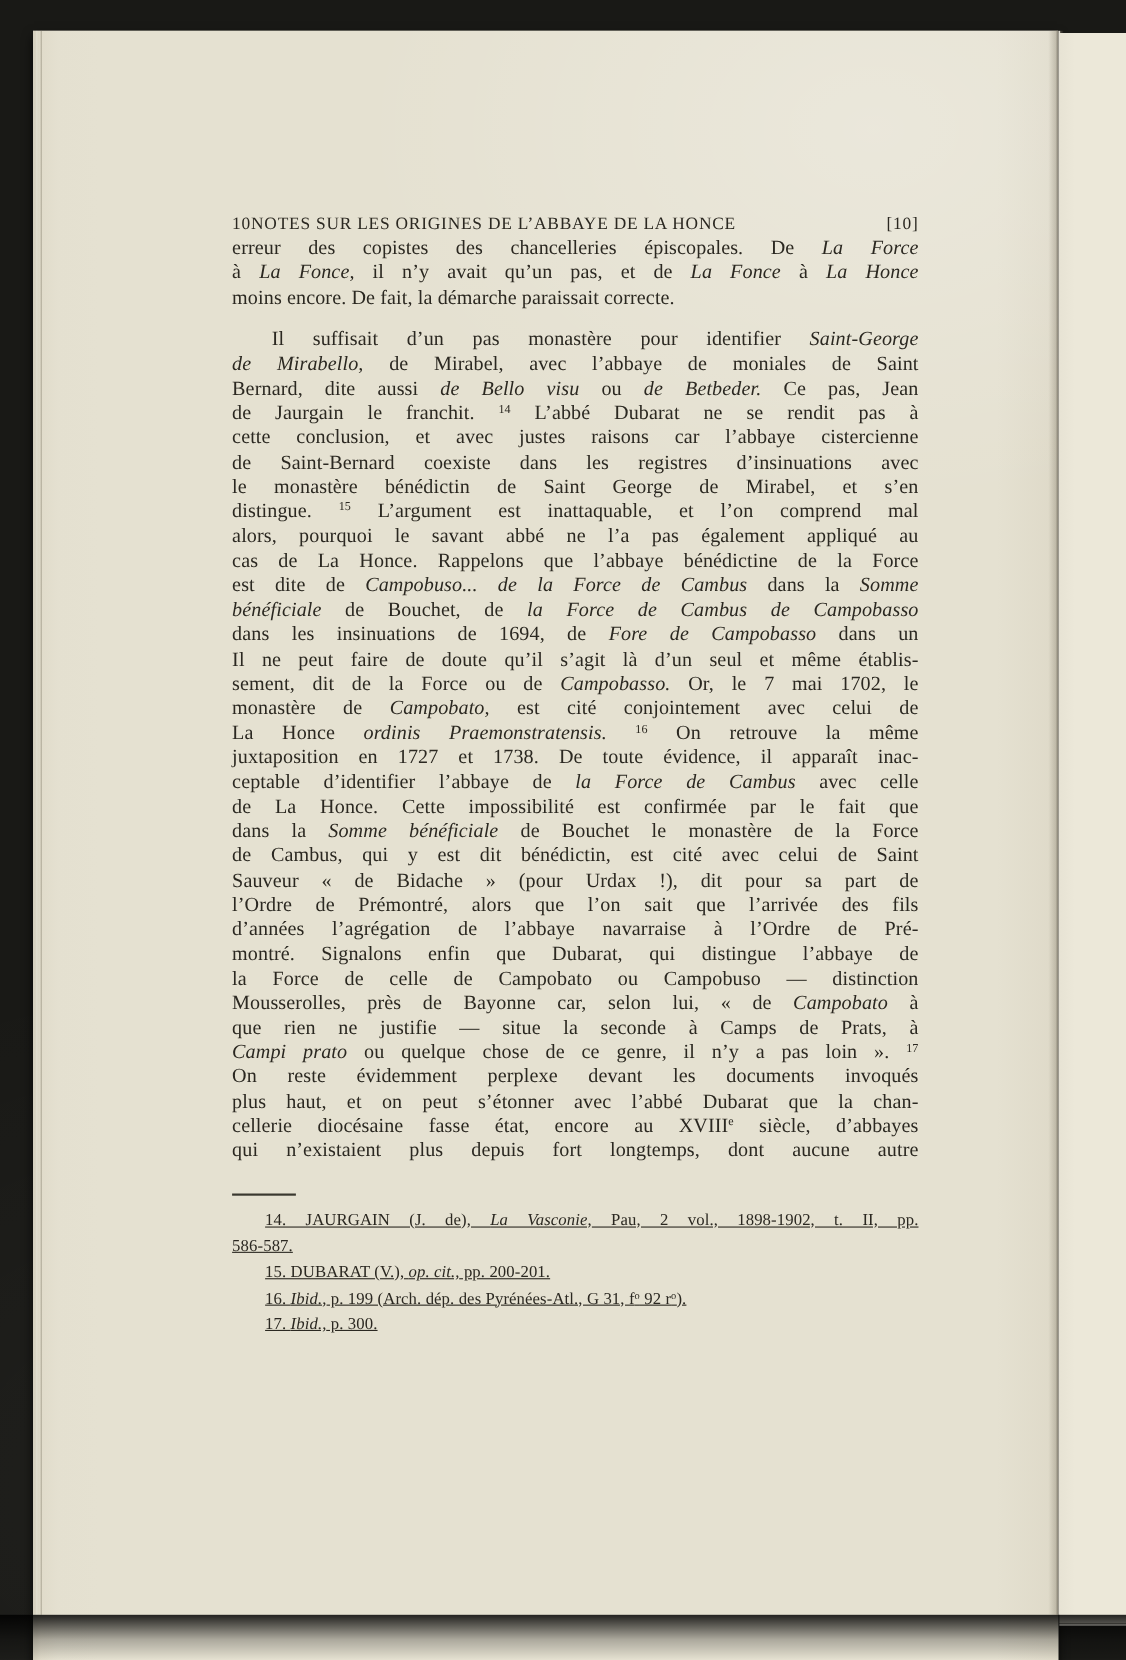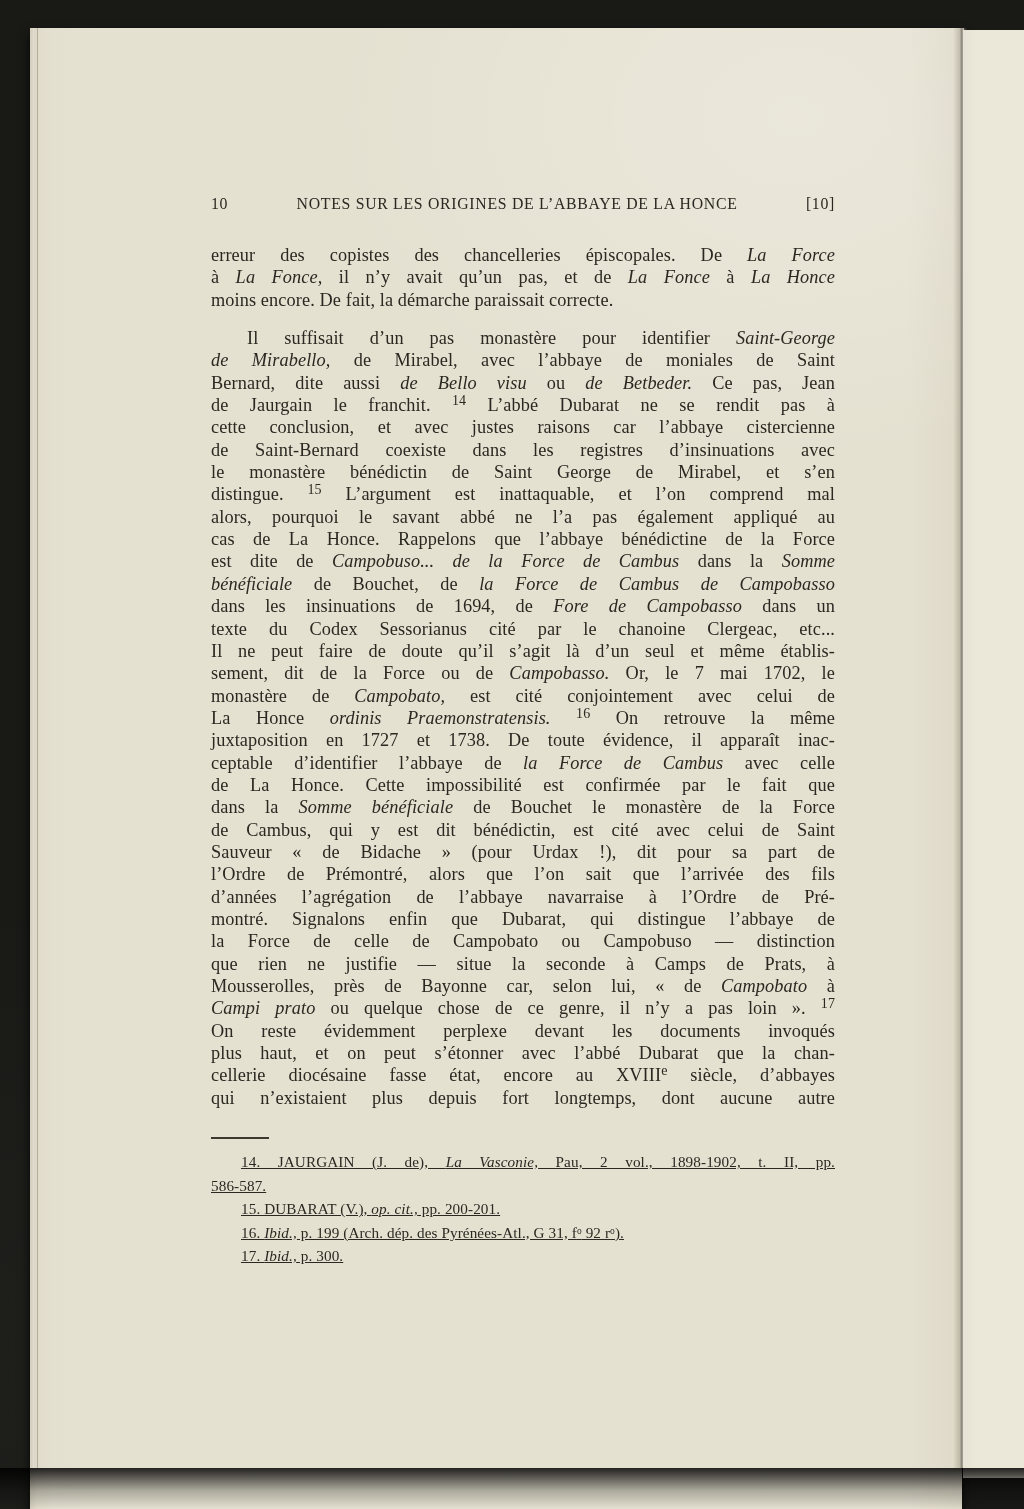--- a/index.html
+++ b/index.html
@@ -54,28 +54,28 @@
   }
   .content{
     position:absolute;left:181px;top:166px;width:624px;
     color:var(--ink);
   }
   .hdr{
     display:flex;align-items:baseline;
     font-size:15.8px;line-height:20px;letter-spacing:0.7px;
     white-space:nowrap;
   }
-  .hdr .t{flex:1;text-align:center;}
-  .body-block{margin-top:30px;font-size:18.3px;letter-spacing:0.1px;}
+  .hdr .t{flex:1;}
+  .body-block{font-size:18.3px;letter-spacing:0.1px;}
   .line{line-height:22.35px;}
   .line.j{text-align:justify;text-align-last:justify;}
   .body-block .line.p{margin-top:16px;text-indent:36px;}
   .it{font-style:italic;}
   sup{
-    font-size:14px;line-height:0;
+    font-size:11px;line-height:0;
     position:relative;top:-6px;vertical-align:baseline;
   }
   .fn-rule{
     margin-top:28px;width:58px;height:0;
     border-top:2px solid var(--rule);
   }
   .fn-block{margin-top:11px;font-size:15.2px;letter-spacing:0.1px;text-decoration:underline;}
   .fn-block .line{line-height:23.6px;}
   .fn-block .line.p{text-indent:30px;}
   .fn-block sup{font-size:9.5px;top:-4px;}
@@ -104,37 +104,36 @@
         <div class="line j"><span>de Jaurgain le franchit. </span><sup>14</sup><span> L’abbé Dubarat ne se rendit pas à</span></div>
         <div class="line j"><span>cette conclusion, et avec justes raisons car l’abbaye cistercienne</span></div>
         <div class="line j"><span>de Saint-Bernard coexiste dans les registres d’insinuations avec</span></div>
         <div class="line j"><span>le monastère bénédictin de Saint George de Mirabel, et s’en</span></div>
         <div class="line j"><span>distingue. </span><sup>15</sup><span> L’argument est inattaquable, et l’on comprend mal</span></div>
         <div class="line j"><span>alors, pourquoi le savant abbé ne l’a pas également appliqué au</span></div>
         <div class="line j"><span>cas de La Honce. Rappelons que l’abbaye bénédictine de la Force</span></div>
         <div class="line j"><span>est dite de </span><span class="it">Campobuso... de la Force de Cambus</span><span> dans la </span><span class="it">Somme</span></div>
         <div class="line j"><span class="it">bénéficiale</span><span> de Bouchet, de </span><span class="it">la Force de Cambus de Campobasso</span></div>
         <div class="line j"><span>dans les insinuations de 1694, de </span><span class="it">Fore de Campobasso</span><span> dans un</span></div>
-        <div class="line j"><span>texte du Codex Sessorianus cité par le chanoine Clergeac, etc...</span></div>
         <div class="line j"><span>Il ne peut faire de doute qu’il s’agit là d’un seul et même établis-</span></div>
         <div class="line j"><span>sement, dit de la Force ou de </span><span class="it">Campobasso.</span><span> Or, le 7 mai 1702, le</span></div>
         <div class="line j"><span>monastère de </span><span class="it">Campobato,</span><span> est cité conjointement avec celui de</span></div>
         <div class="line j"><span>La Honce </span><span class="it">ordinis Praemonstratensis.</span><span> </span><sup>16</sup><span> On retrouve la même</span></div>
         <div class="line j"><span>juxtaposition en 1727 et 1738. De toute évidence, il apparaît inac-</span></div>
         <div class="line j"><span>ceptable d’identifier l’abbaye de </span><span class="it">la Force de Cambus</span><span> avec celle</span></div>
         <div class="line j"><span>de La Honce. Cette impossibilité est confirmée par le fait que</span></div>
         <div class="line j"><span>dans la </span><span class="it">Somme bénéficiale</span><span> de Bouchet le monastère de la Force</span></div>
         <div class="line j"><span>de Cambus, qui y est dit bénédictin, est cité avec celui de Saint</span></div>
         <div class="line j"><span>Sauveur « de Bidache » (pour Urdax !), dit pour sa part de</span></div>
         <div class="line j"><span>l’Ordre de Prémontré, alors que l’on sait que l’arrivée des fils</span></div>
         <div class="line j"><span>d’années l’agrégation de l’abbaye navarraise à l’Ordre de Pré-</span></div>
         <div class="line j"><span>montré. Signalons enfin que Dubarat, qui distingue l’abbaye de</span></div>
         <div class="line j"><span>la Force de celle de Campobato ou Campobuso — distinction</span></div>
+        <div class="line j"><span>Mousserolles, près de Bayonne car, selon lui, « de </span><span class="it">Campobato</span><span> à</span></div>
         <div class="line j"><span>que rien ne justifie — situe la seconde à Camps de Prats, à</span></div>
-        <div class="line j"><span>Mousserolles, près de Bayonne car, selon lui, « de </span><span class="it">Campobato</span><span> à</span></div>
         <div class="line j"><span class="it">Campi prato</span><span> ou quelque chose de ce genre, il n’y a pas loin ». </span><sup>17</sup></div>
         <div class="line j"><span>On reste évidemment perplexe devant les documents invoqués</span></div>
         <div class="line j"><span>plus haut, et on peut s’étonner avec l’abbé Dubarat que la chan-</span></div>
         <div class="line j"><span>cellerie diocésaine fasse état, encore au XVIII</span><sup>e</sup><span> siècle, d’abbayes</span></div>
         <div class="line j"><span>qui n’existaient plus depuis fort longtemps, dont aucune autre</span></div>
       </div>
 
     <div class="fn-rule"></div>
     <div class="fn-block" id="fn-lines">
         <div class="line j p"><span>14. JAURGAIN (J. de), </span><span class="it">La Vasconie,</span><span> Pau, 2 vol., 1898-1902, t. II, pp.</span></div>

